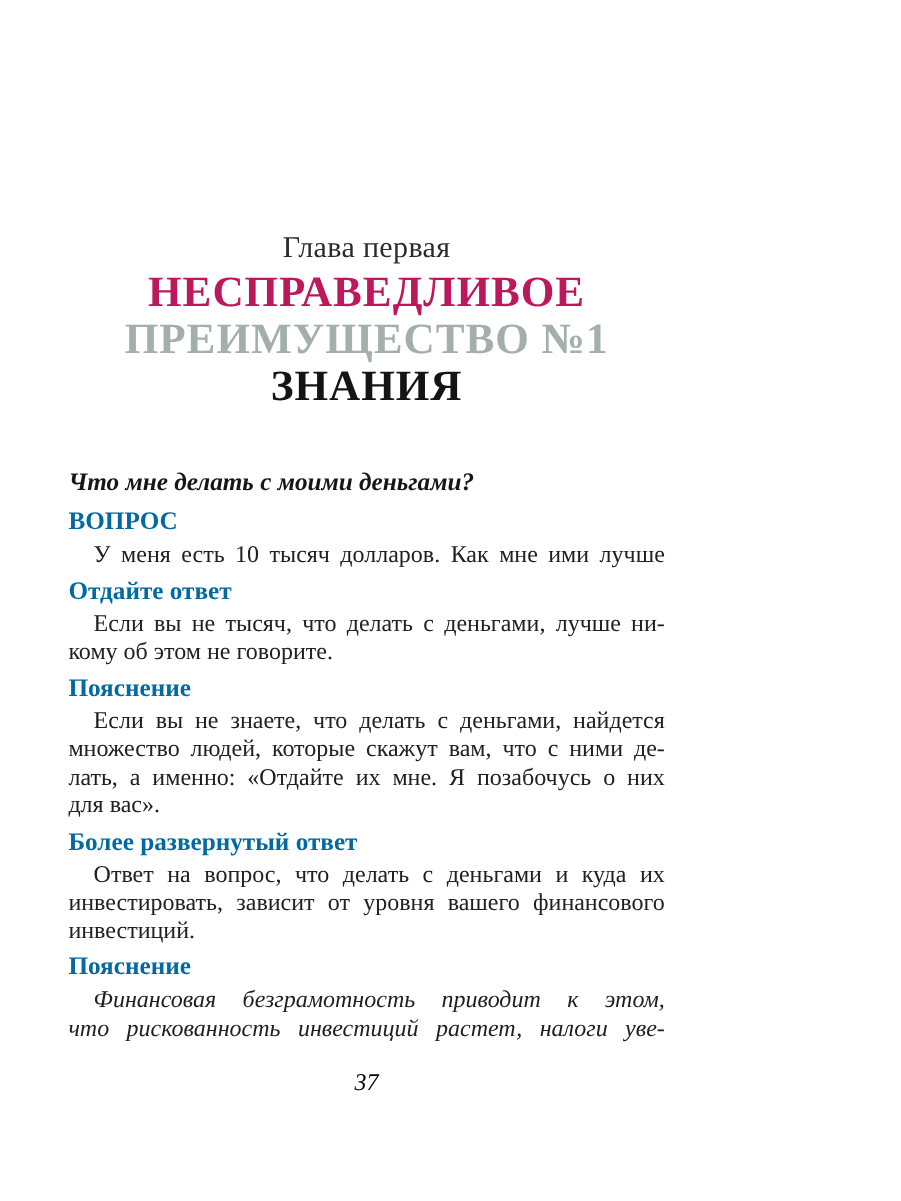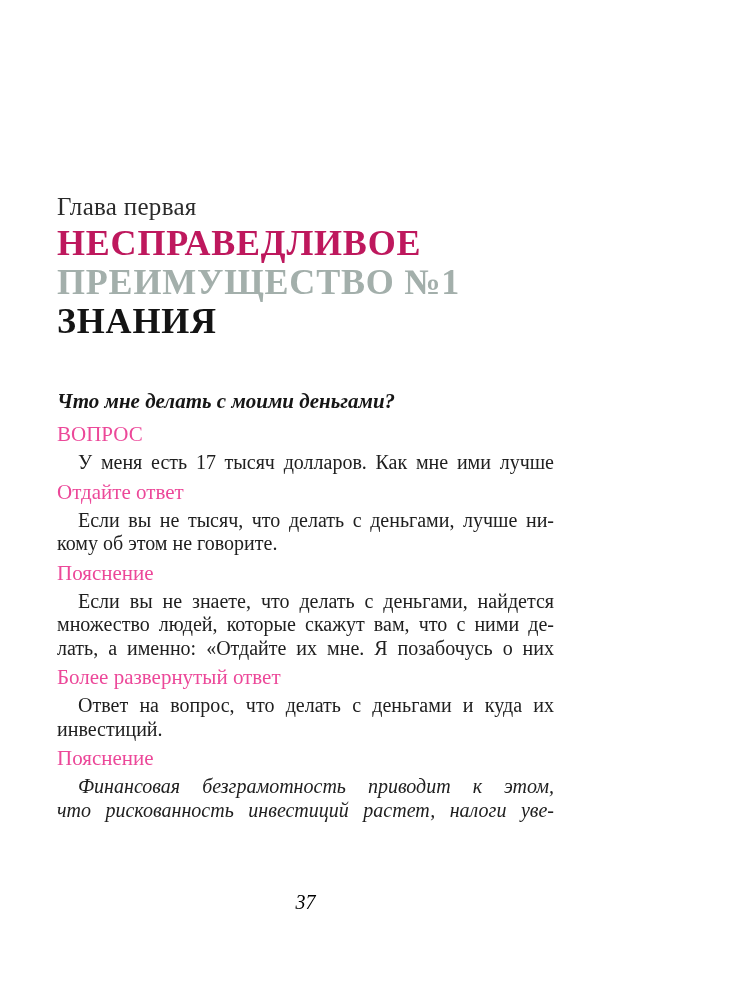--- a/index.html
+++ b/index.html
@@ -16,21 +16,21 @@
     color: #1e1e1e;
     overflow: hidden;
   }
 
   
   .chapter-block {
     position: absolute;
     left: 57px;
     top: 190px;
     width: 497px;
-    text-align: left;
+    text-align: center;
   }
   .chapter-label {
     font-size: 25px;
     line-height: 34px;
     color: #2b2b2b;
     letter-spacing: 0.3px;
   }
   .chapter-title-line {
     font-size: 36px;
     line-height: 39px;
@@ -53,23 +53,23 @@
     font-size: 21px;
     line-height: 25px;
     font-weight: bold;
     font-style: italic;
     margin: 0 0 8px 0;
     color: #161616;
   }
   .sec-heading {
     font-size: 21px;
     line-height: 25px;
-    font-weight: normal;
+    font-weight: bold;
     margin: 0 0 4px 0;
-    color: #ec4899;
+    color: #0369a1;
   }
   .para {
     font-size: 20px;
     line-height: 23.5px;
     margin: 0 0 5px 0;
     color: #202020;
   }
   .para.italic { font-style: italic; }
   .tline {
     text-align: justify;
@@ -101,39 +101,41 @@
     <div class="chapter-title-line" style="color: rgb(163, 175, 171);">ПРЕИМУЩЕСТВО №1</div>
     <div class="chapter-title-line title-dark">ЗНАНИЯ</div>
   </div>
 
   <div class="body-block">
 
     <div class="subtitle">Что мне делать с моими деньгами?</div>
 
     <div class="sec-heading">ВОПРОС</div>
     <div class="para">
-      <div class="tline indent">У меня есть 17 тысяч долларов. Как мне ими лучше</div>
+      <div class="tline indent">У меня есть 10 тысяч долларов. Как мне ими лучше</div>
     </div>
 
     <div class="sec-heading">Отдайте ответ</div>
     <div class="para">
       <div class="tline indent">Если вы не тысяч, что делать с деньгами, лучше ни-</div>
       <div class="tline no-just">кому об этом не говорите.</div>
     </div>
 
     <div class="sec-heading">Пояснение</div>
     <div class="para">
       <div class="tline indent">Если вы не знаете, что делать с деньгами, найдется</div>
       <div class="tline">множество людей, которые скажут вам, что с ними де-</div>
       <div class="tline">лать, а именно: «Отдайте их мне. Я позабочусь о них</div>
+      <div class="tline no-just">для вас».</div>
     </div>
 
     <div class="sec-heading">Более развернутый ответ</div>
     <div class="para">
       <div class="tline indent">Ответ на вопрос, что делать с деньгами и куда их</div>
+      <div class="tline">инвестировать, зависит от уровня вашего финансового</div>
       <div class="tline no-just">инвестиций.</div>
     </div>
 
     <div class="sec-heading">Пояснение</div>
     <div class="para italic">
       <div class="tline indent">Финансовая безграмотность приводит к этом,</div>
       <div class="tline">что рискованность инвестиций растет, налоги уве-</div>
     </div>
 
   </div>

